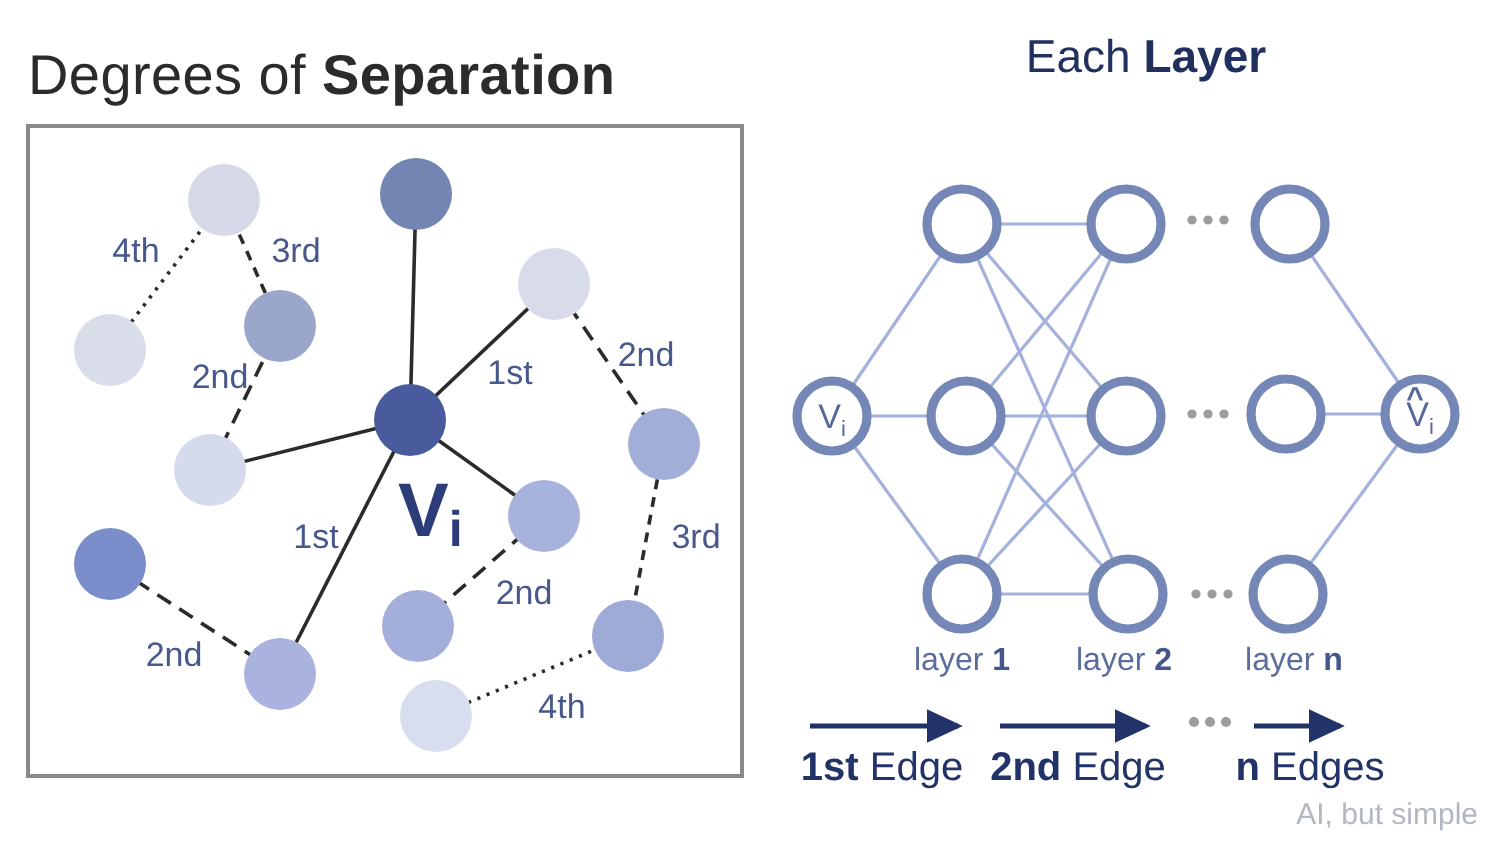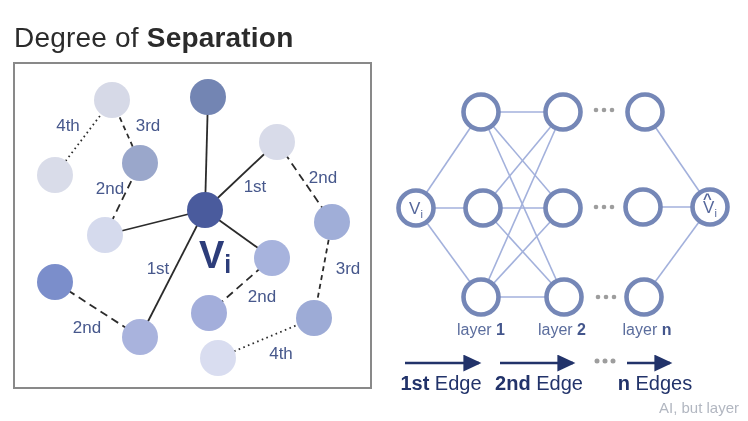--- a/index.html
+++ b/index.html
@@ -12,25 +12,26 @@
   .graph-box{position:absolute;left:13px;top:62px;width:359px;height:327px;border:2px solid #898989;box-sizing:border-box;background:#ffffff;}
   .right-title{position:absolute;left:398px;top:13px;width:350px;text-align:center;font-size:23px;line-height:31px;color:#21305f;}
   .right-title b{font-weight:700;}
   .watermark{position:absolute;right:9px;bottom:5px;font-size:15px;color:#b2b7c1;}
 </style>
 </head>
 <body>
 
 <div id="stage">
 
-  <div class="left-title"><span>Degree of </span><b>Separation</b></div>
+  <div class="left-title"><span>Degrees of </span><b>Separation</b></div>
 
   <div class="graph-box"></div>
 
   <div class="right-title">
+    <div><span>Each </span><b>Layer</b></div>
   </div>
 
   <svg id="diagram-svg" width="748" height="421" viewBox="0 0 748 421">
     <defs>
       <marker id="arrowhead" markerWidth="9" markerHeight="8" refX="6.5" refY="3.5" orient="auto">
         <path id="arrowhead-path" d="M0,0 L7.5,3.5 L0,7 Z" fill="#22336a"></path>
       </marker>
     </defs>
     <g id="g-left-graph">
         <line x1="205" y1="210" x2="208" y2="97" stroke="#2b2b2b" stroke-width="1.8"></line>
@@ -121,14 +122,14 @@
         <line x1="500" y1="363" x2="573" y2="363" stroke="#22336a" stroke-width="2.4" marker-end="url(#arrowhead)"></line>
         <text x="539" y="390" text-anchor="middle" fill="#22336a" font-size="20"><tspan font-weight="bold">2nd</tspan><tspan> Edge</tspan></text>
         <line x1="627" y1="363" x2="670" y2="363" stroke="#22336a" stroke-width="2.4" marker-end="url(#arrowhead)"></line>
         <text x="655" y="390" text-anchor="middle" fill="#22336a" font-size="20"><tspan font-weight="bold">n</tspan><tspan> Edges</tspan></text>
         <circle cx="597" cy="361" r="2.5" fill="#9d9d9d"></circle>
         <circle cx="605" cy="361" r="2.5" fill="#9d9d9d"></circle>
         <circle cx="613" cy="361" r="2.5" fill="#9d9d9d"></circle>
       </g>
   </svg>
 
-  <div class="watermark">AI, but layer</div>
+  <div class="watermark">AI, but simple</div>
 </div>
 
 </body></html>

